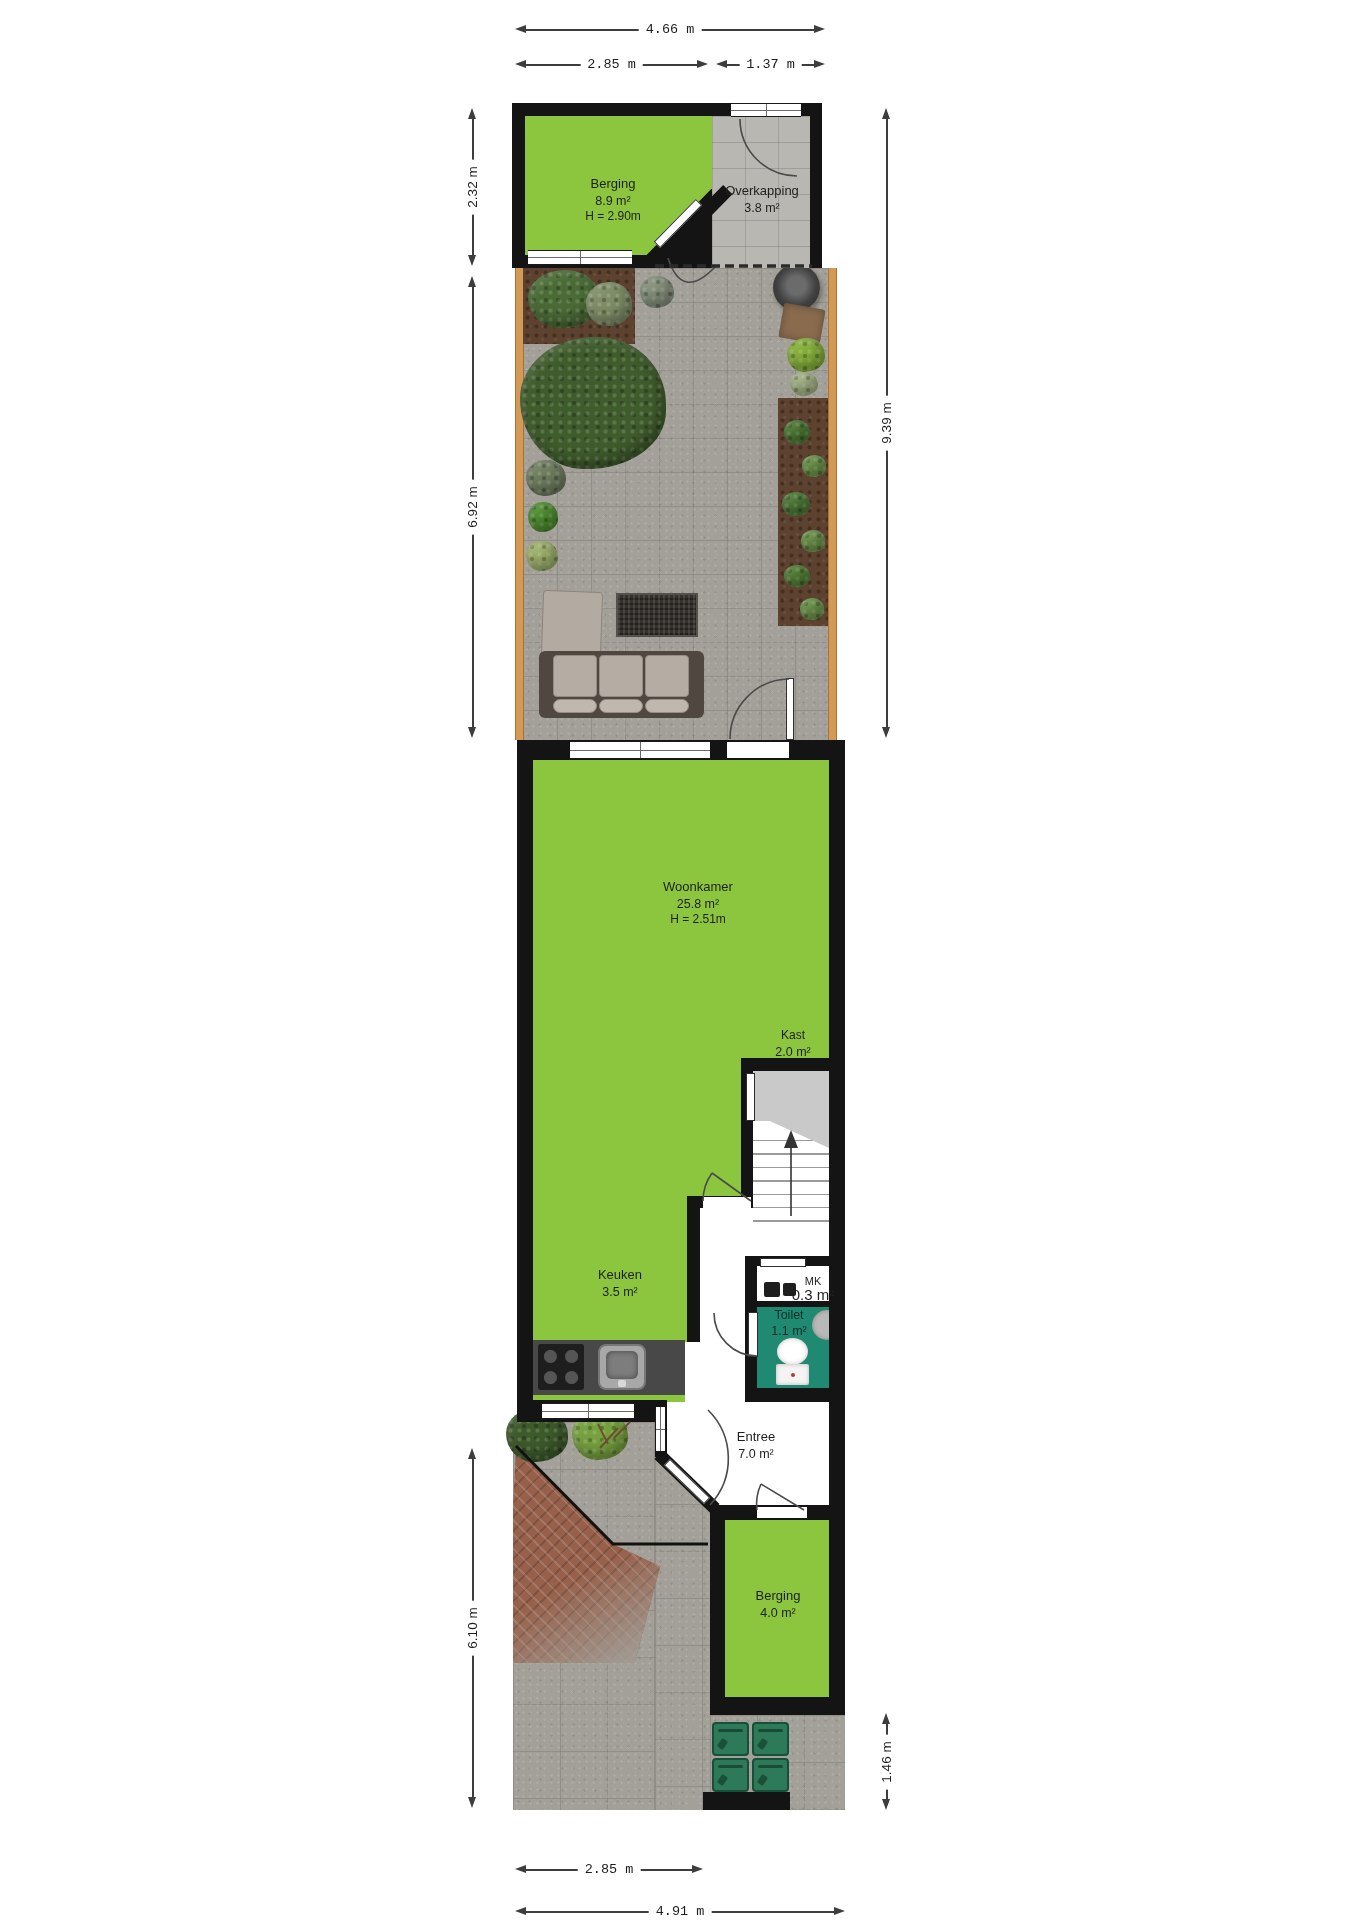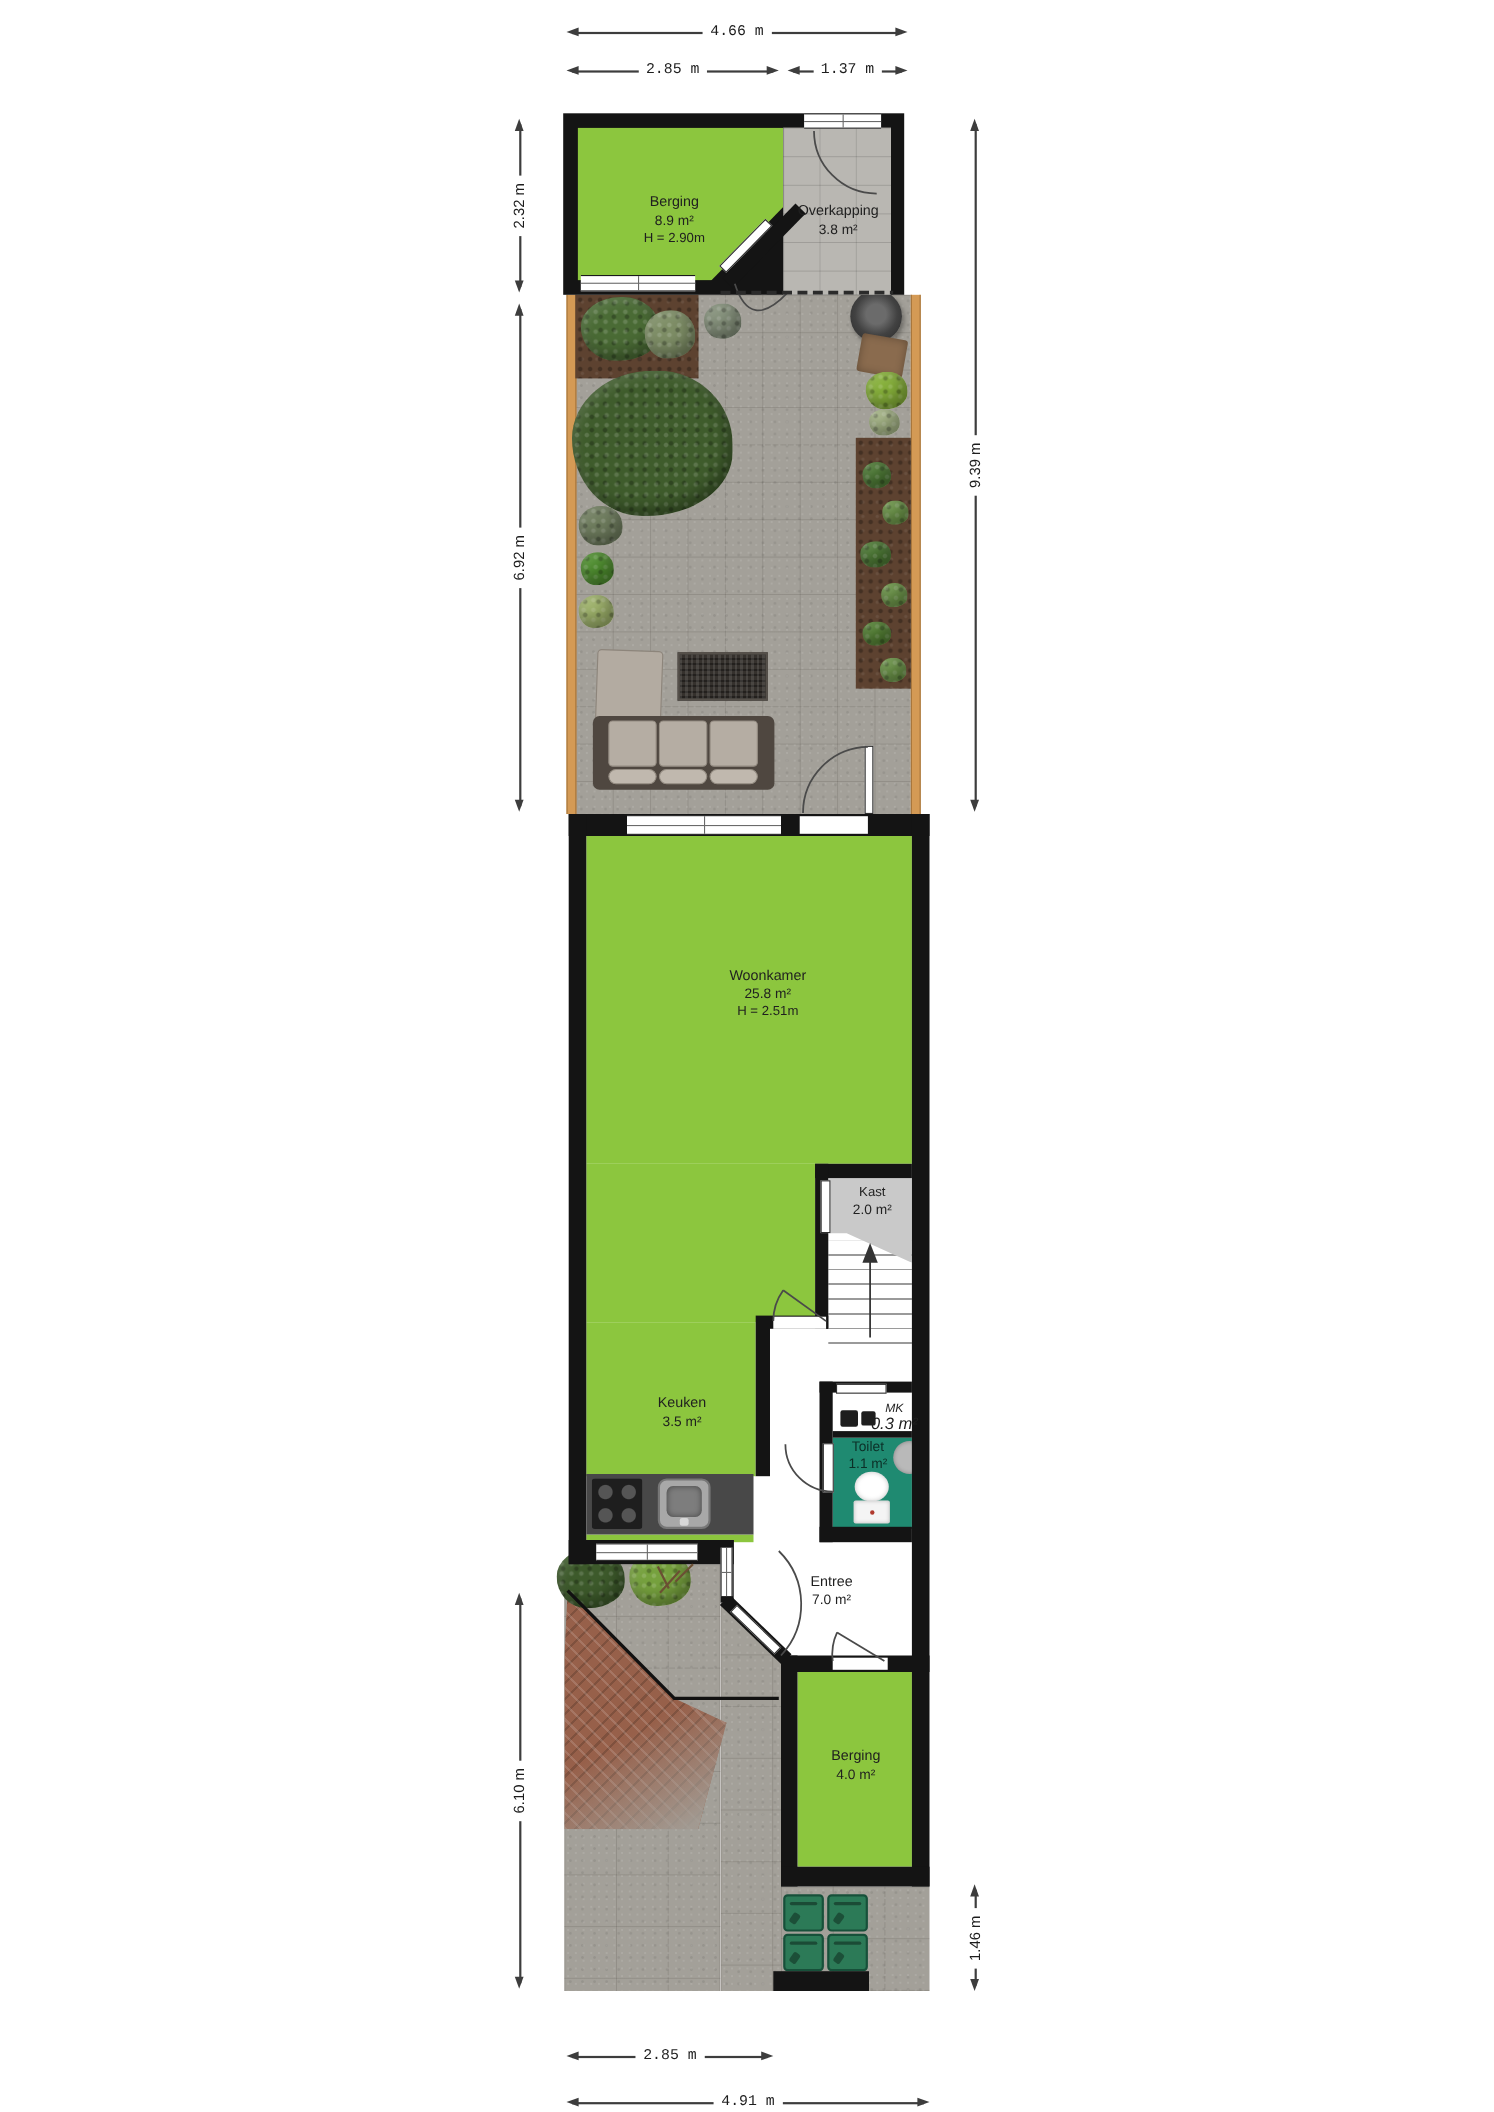--- a/index.html
+++ b/index.html
@@ -21,21 +21,21 @@
   .dlb{position:absolute;background:#fff;padding:1px 7px;font-size:13.5px;color:#1d1d1d;white-space:nowrap;}
   .dim.h .dlb{left:50%;top:0;transform:translate(-50%,-50%);font-family:Liberation Mono, monospace;}
   .dim.v .dlb{left:0;top:50%;transform:translate(-50%,-50%) rotate(-90deg);}
   
   .rlabel{position:absolute;transform:translate(-50%,-50%);text-align:center;font-size:13px;color:#1f1f1f;line-height:1.3;z-index:8;white-space:nowrap;}
   .rlabel span{display:block;}
   .rlabel .a2{font-size:12.5px;}
   .rlabel .h2{font-size:12px;}
   .rlabel.small{font-size:12px;}
   .rlabel.teal{color:#0c2f27;font-size:12.5px;}
-  .rlabel.mk{font-size:11px;line-height:1.1;font-style:italic;}
+  .rlabel.mk{font-size:11px;line-height:1.1;}
   .rlabel.mk .a2{font-size:15px;}
   
   .green{background:#8cc63e;z-index:4;}
   .paving{background-color:#a3a099;z-index:1;
     background-image:
       radial-gradient(rgba(255,255,255,.10) 1px, transparent 1.4px),
       radial-gradient(rgba(0,0,0,.08) 1px, transparent 1.4px),
       linear-gradient(rgba(60,55,48,.16) 1.2px, transparent 1.2px),
       linear-gradient(90deg, rgba(60,55,48,.16) 1.2px, transparent 1.2px);
     background-size:7px 7px,11px 11px,34px 34px,34px 34px;}
@@ -225,21 +225,21 @@
 
   <div class="winh" style="left:570px;top:741px;width:140px;height:18px"></div>
   <div class="opening" style="left:727px;top:742px;width:62px;height:16px"></div>
   <div class="leaf" style="left:786px;top:678px;width:8px;height:62px"></div>
 
   <div class="wall" style="left:741px;top:1058px;width:88px;height:13px"></div>
   <div class="wall" style="left:741px;top:1058px;width:12px;height:150px"></div>
   <div class="stairs" style="left:753px;top:1128px;width:76px;height:94px"></div>
   <div class="kast-grey" style="left:753px;top:1071px;width:76px;height:77px;clip-path:polygon(0 0,100% 0,100% 100%,22% 65%,0 65%)"></div>
   <div class="leaf" style="left:746px;top:1073px;width:9px;height:48px"></div>
-  <div class="rlabel small" style="left:793px;top:1092px">
+  <div class="rlabel small" style="left:793px;top:1044px">
     <span>Kast</span>
     <span class="a2">2.0 m²</span>
   </div>
 
   <div class="wall" style="left:687px;top:1196px;width:13px;height:146px"></div>
   <div class="wall" style="left:700px;top:1196px;width:53px;height:12px"></div>
   <div class="opening" style="left:703px;top:1197px;width:48px;height:11px"></div>
 
   <div class="counter" style="left:533px;top:1340px;width:152px;height:55px"></div>
   <div class="hob" style="left:538px;top:1344px;width:46px;height:46px"></div>

